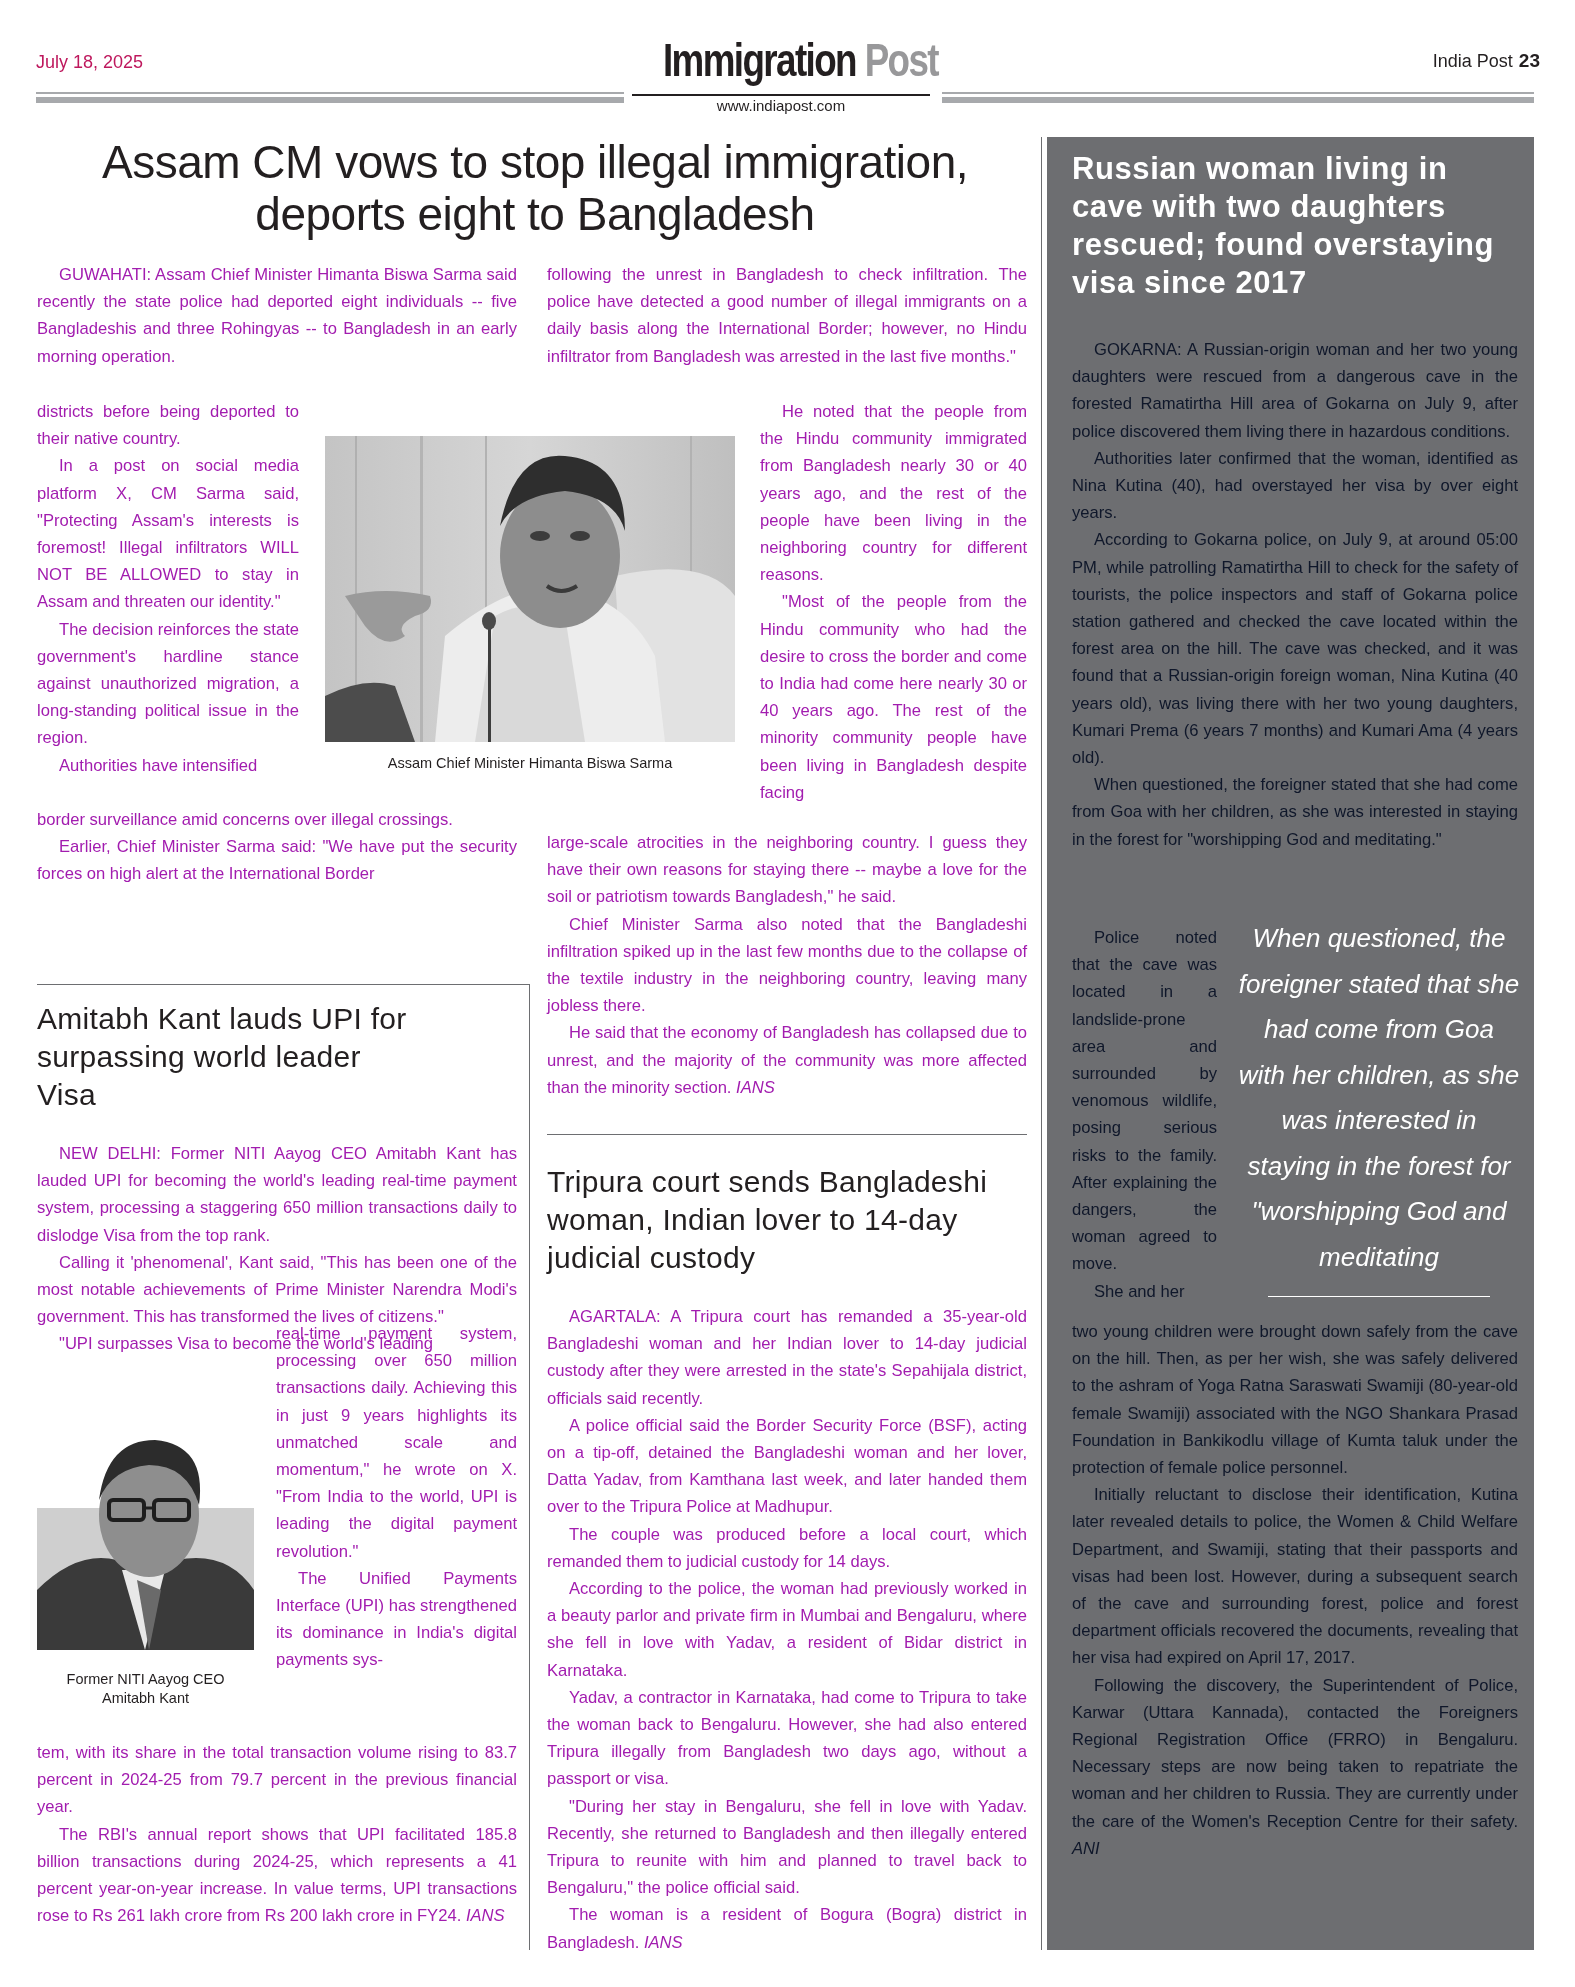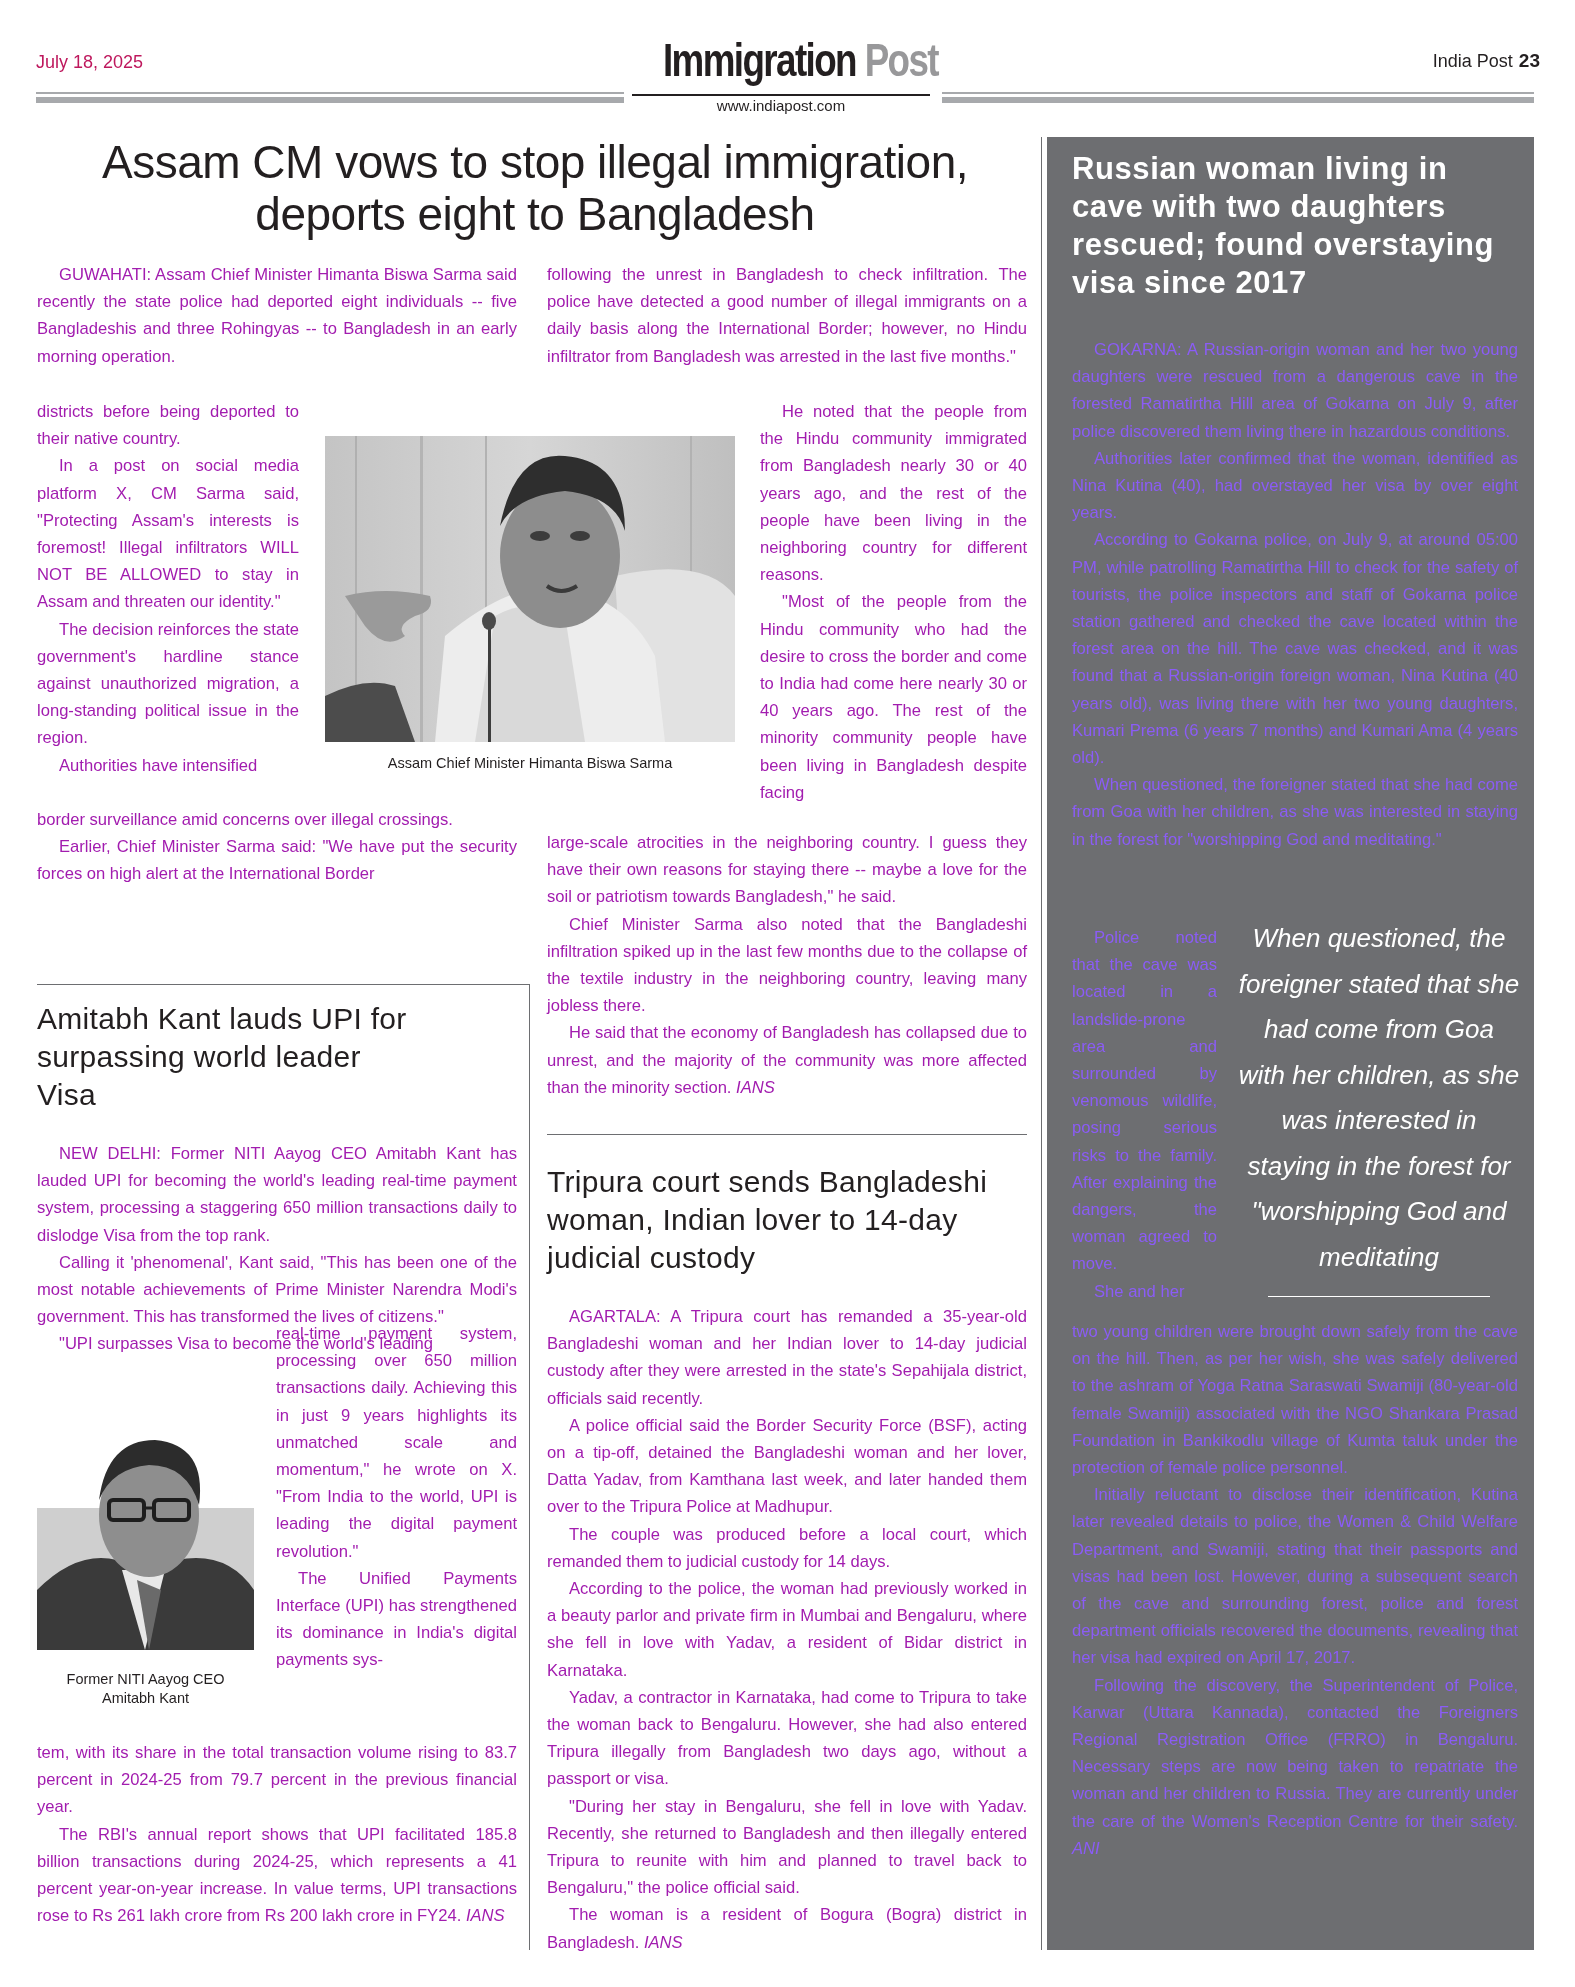--- a/index.html
+++ b/index.html
@@ -32,21 +32,21 @@
   .caption { font-size: 14.5px; text-align: center; color: #231f20; }
 
   .sub-head { font-weight: normal; font-size: 30px; line-height: 38px; color: #231f20; letter-spacing: 0.3px; }
 
   .hrule { height: 1px; background: #6d6e71; }
   .vrule { width: 1px; background: #6d6e71; }
 
   
   .box { left: 1047px; top: 137px; width: 487px; height: 1813px; background: #6d6e71; }
   .box-head { color: #ffffff; font-weight: bold; font-size: 31px; line-height: 38px; letter-spacing: 0.6px; }
-  .box .col, .boxtext { color: #8b5cf6; }
+  .box .col, .boxtext { color: #0f172a; }
   .pull { color: #ffffff; font-style: italic; font-size: 26px; line-height: 45.5px; text-align: center; }
   .pull-rule { height: 1px; background: #ffffff; }
 
   svg { display: block; }
 </style>
 </head>
 <body>
 
 <div class="abs mast-date">July 18, 2025</div>
 <div class="abs mast-rule-thin" style="left:36px; top:92px; width:588px;"></div>

